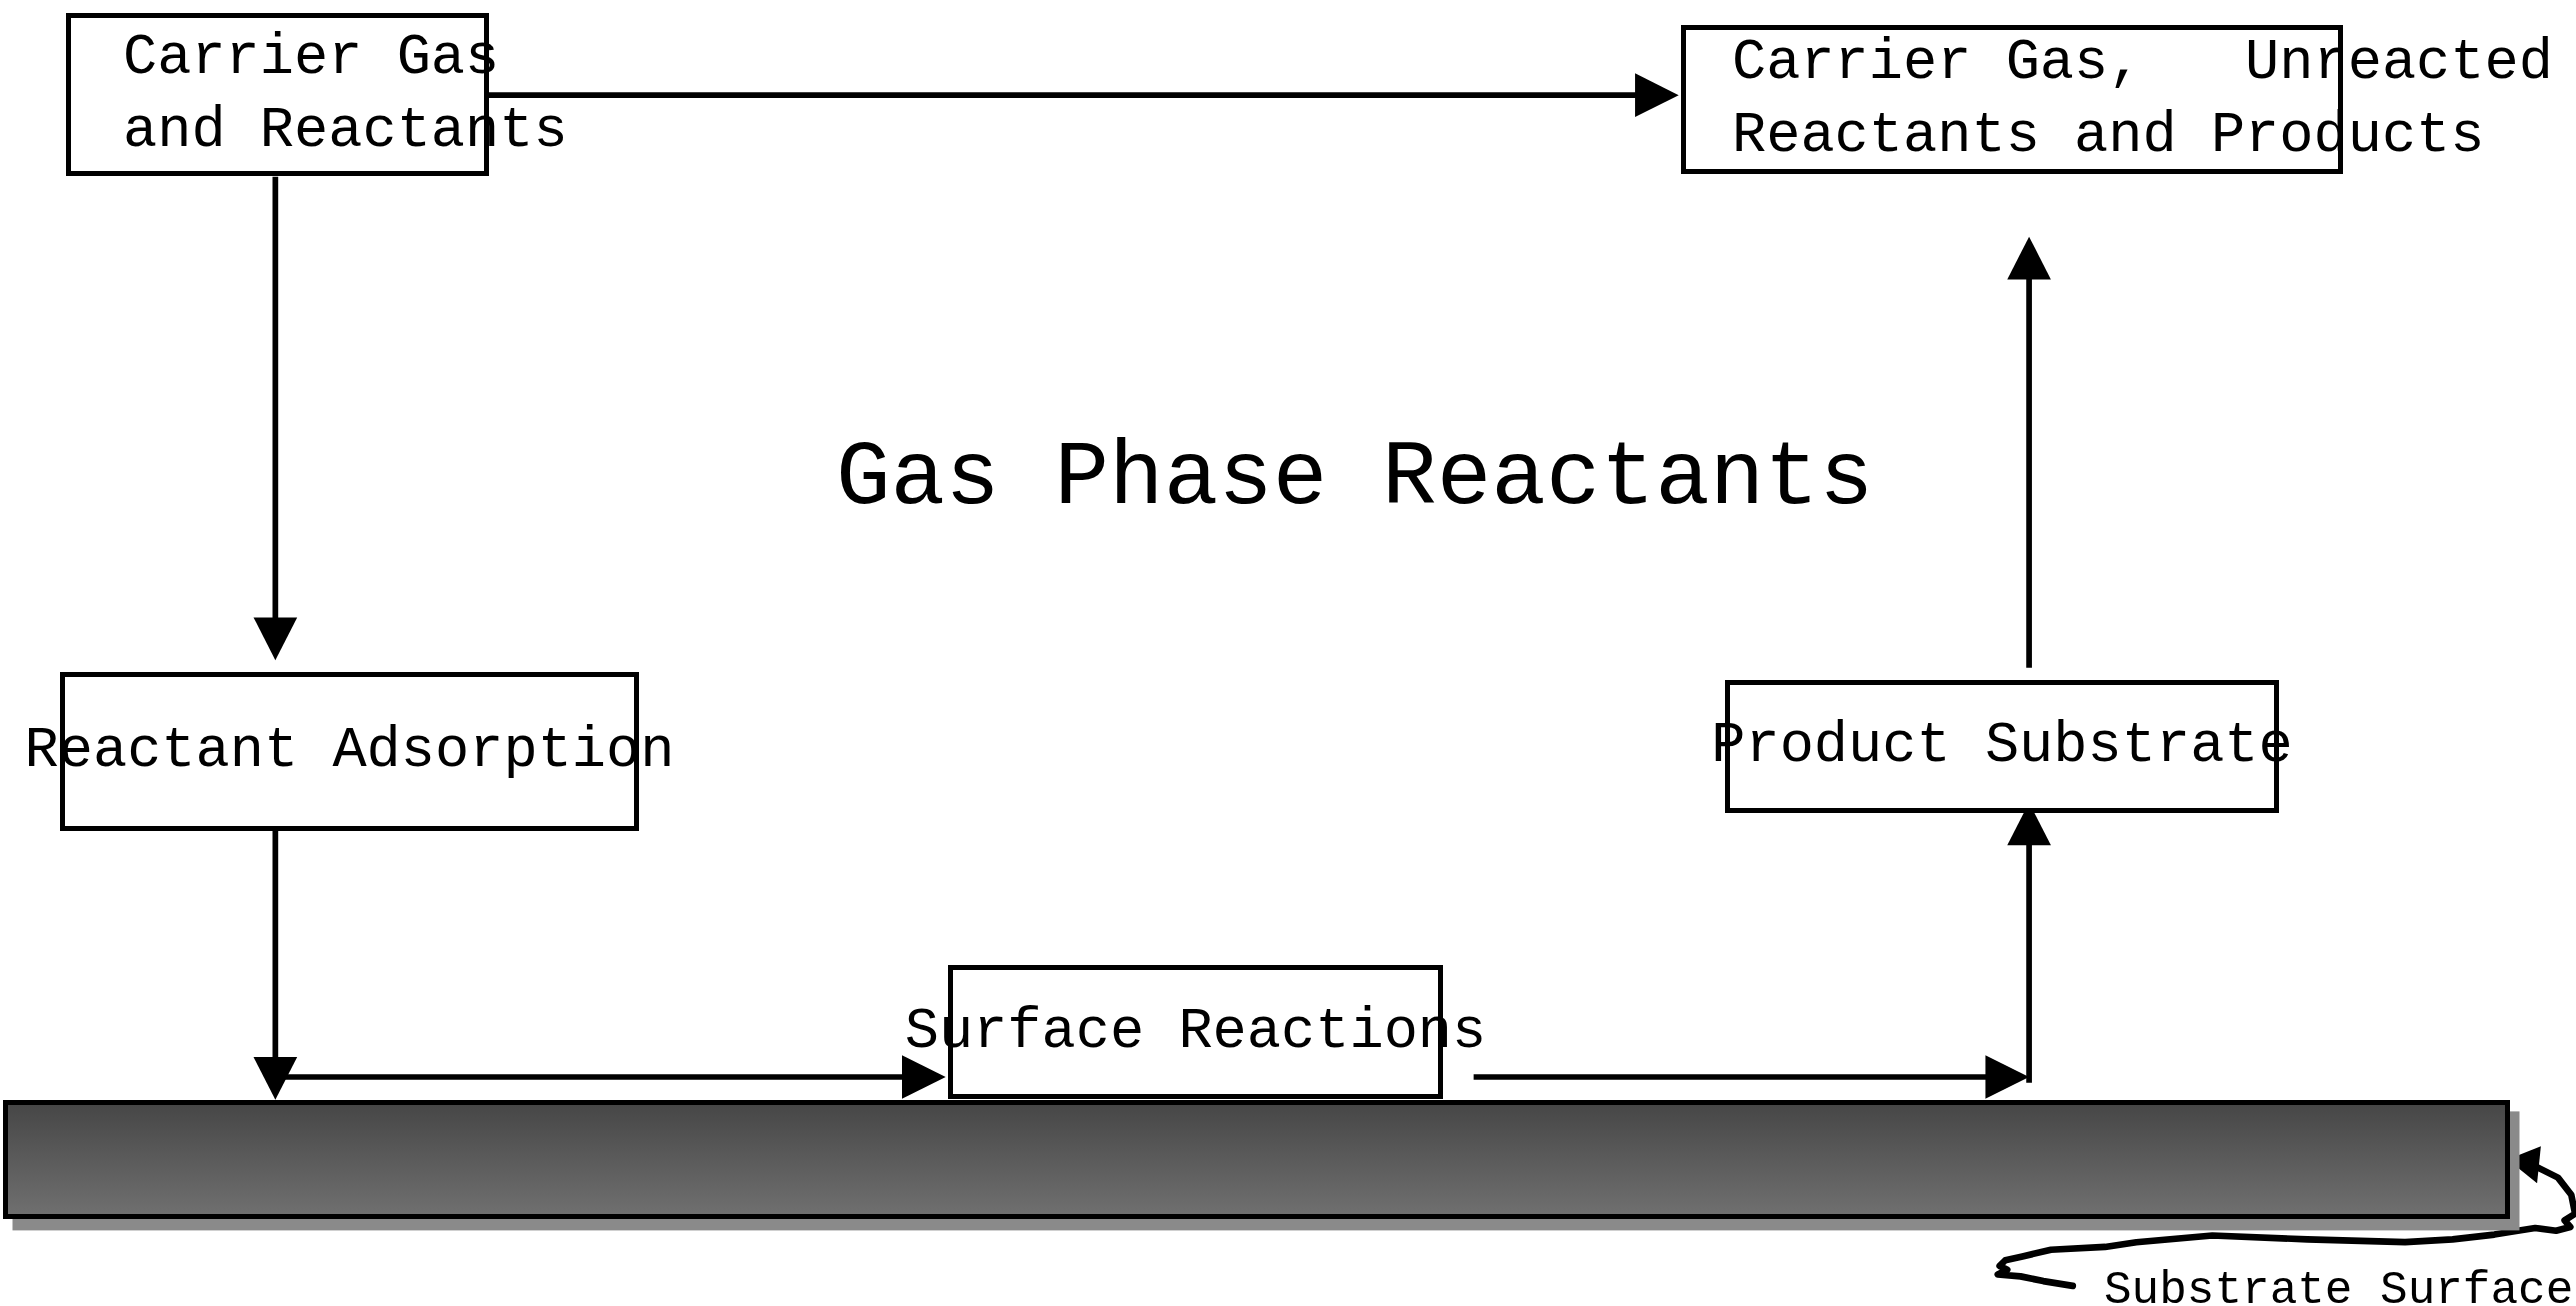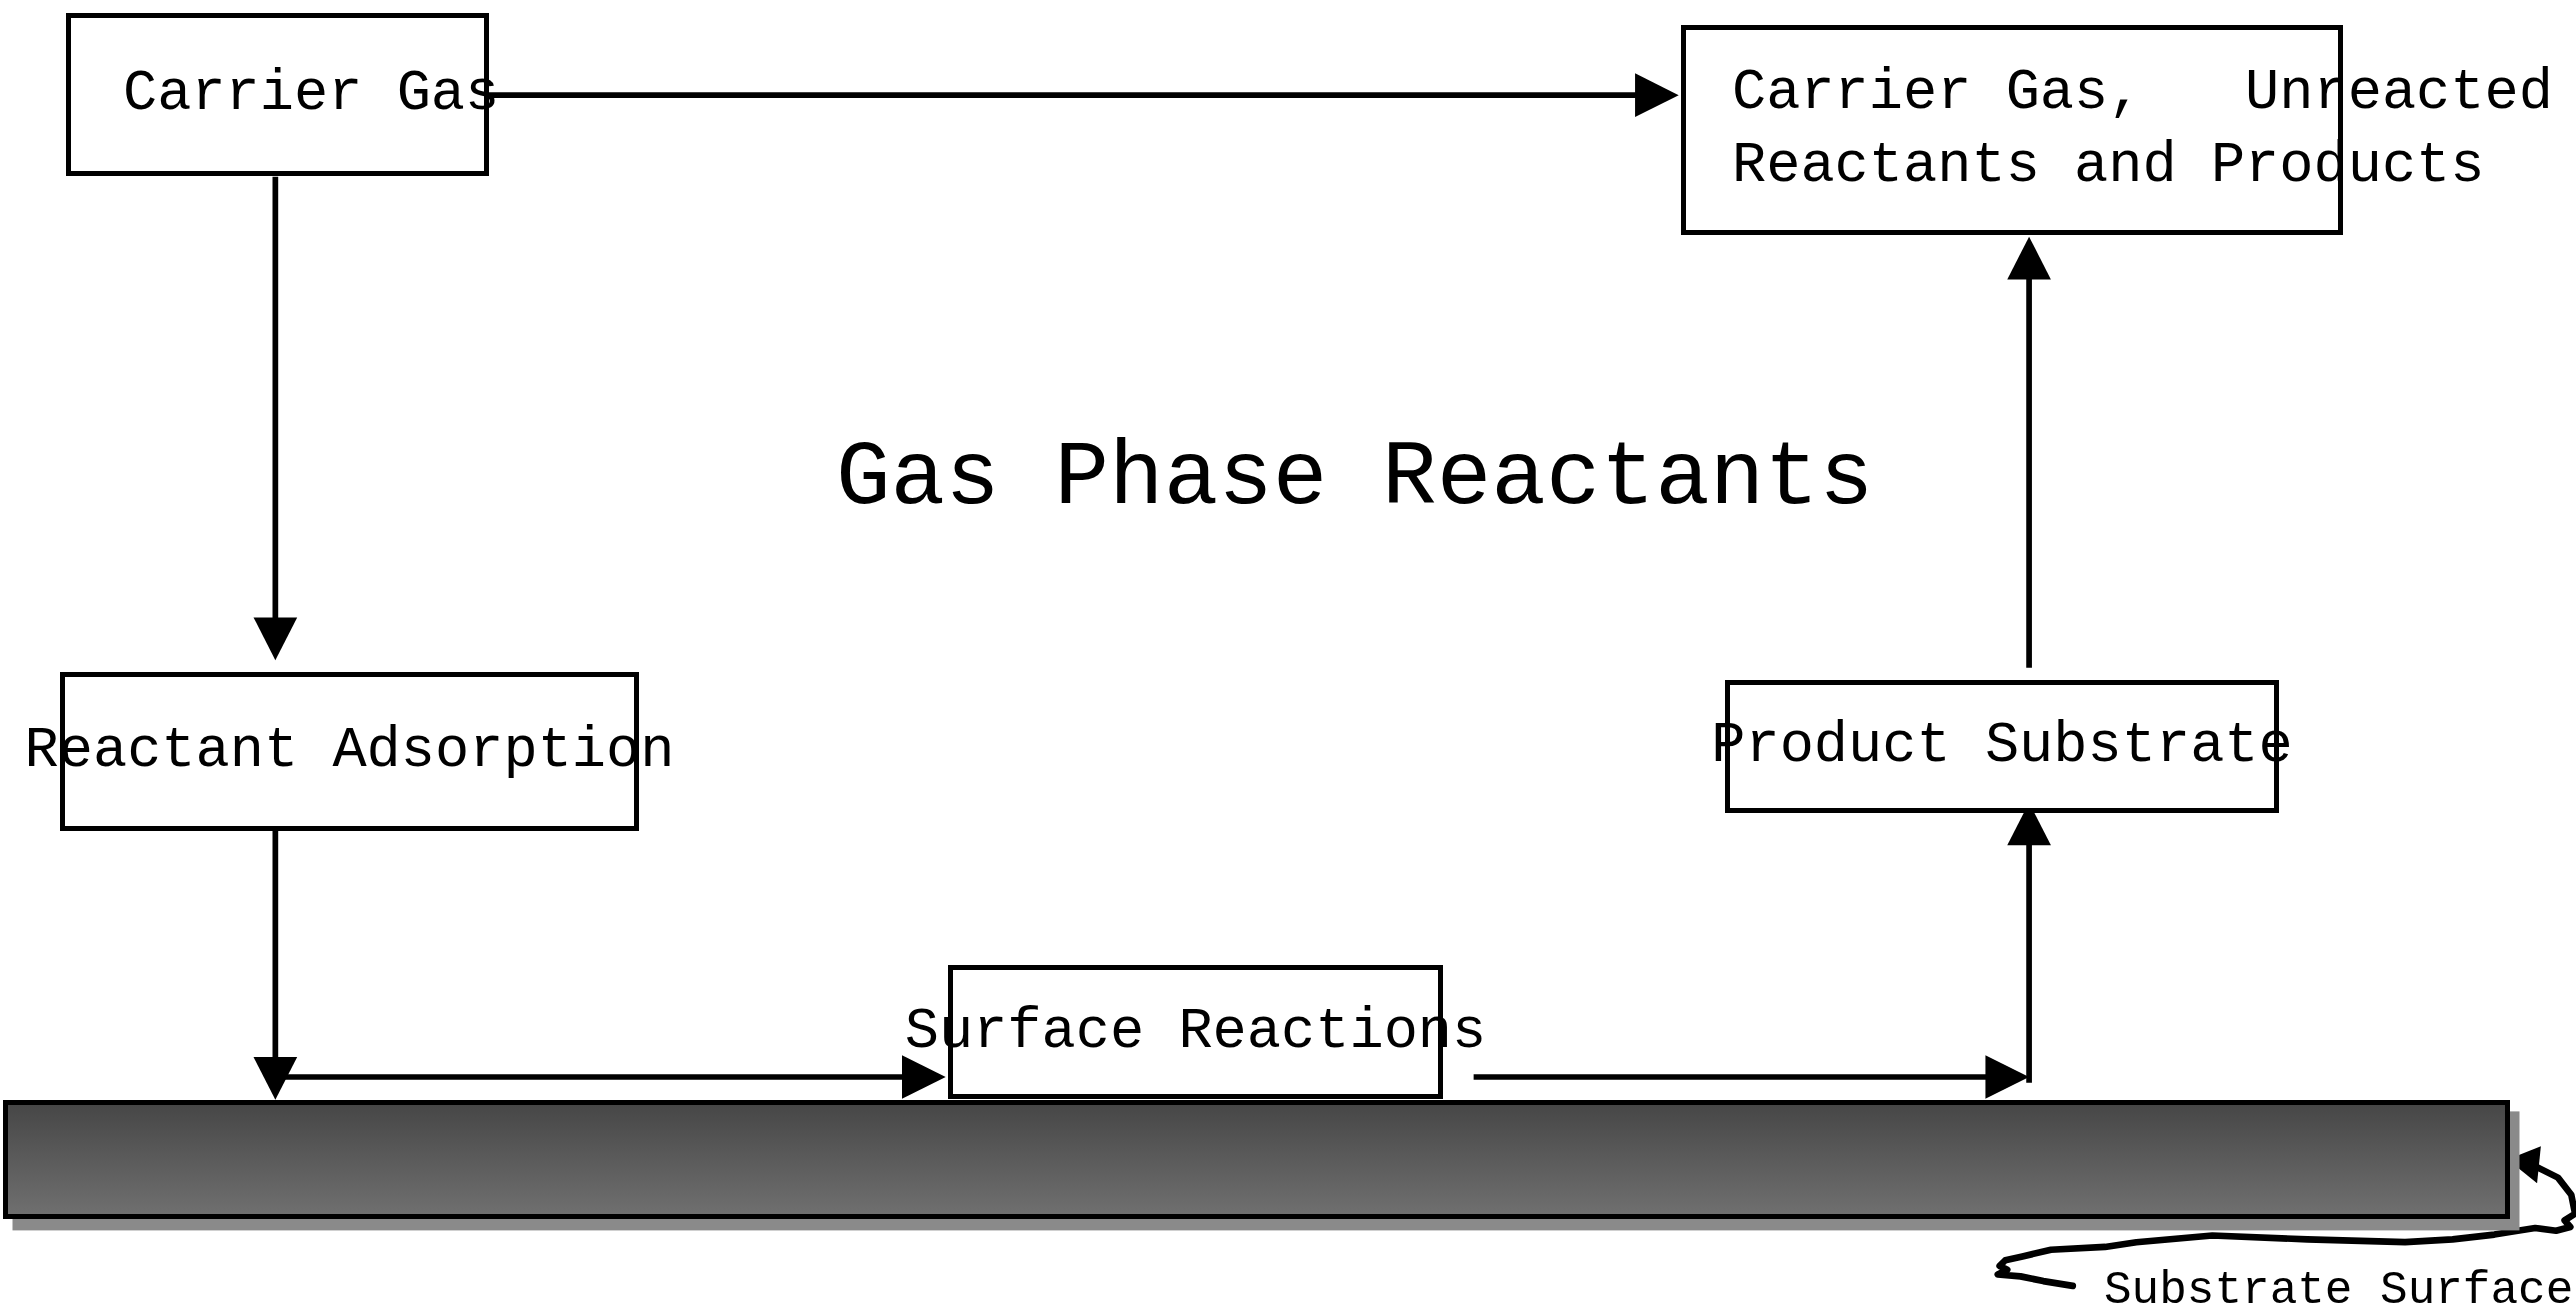--- a/index.html
+++ b/index.html
@@ -29,21 +29,21 @@
     border:5.7px solid var(--line);
     box-sizing:border-box;
     display:flex;flex-direction:column;justify-content:center;
     font-size:57px;line-height:1.28;
     white-space:pre;
   }
   .box.align-left{align-items:flex-start;}
   .box.align-center{align-items:center;text-align:center;margin-top:12px;}
 
   .box-carrier-in   {left:66px;  top:13.3px;  width:423px; height:163px; padding-left:52px;}
-  .box-carrier-out  {left:1681px;top:25px;  width:662px; height:210px; padding-left:46px;}
+  .box-carrier-out  {left:1681px;top:25px;  width:662px; height:149px; padding-left:46px;}
   .box-reactant-ads {left:60px;  top:660px; width:579px; height:159px;}
   .box-product-des  {left:1725px;top:668px; width:554px; height:133px;}
   .box-surface-rxn  {left:948px; top:953px;width:495px; height:134px;}
 
   .title{
     position:absolute;left:836px;top:429px;
     font-size:91px;line-height:1.1;white-space:pre;
   }
   .substrate-bar{
     position:absolute;left:2.8px;top:1100px;width:2507px;height:119px;
@@ -104,20 +104,21 @@
                 2645,1297 2627,1300 2583,1305 2533,1308 2430,1305 2330,1301 2250,1308 2217,1313
                 2160,1316 2130,1323 2112,1327 2106,1333 2114,1337 2104,1342 2128,1344 2152,1349 2183,1354"></polyline>
       <polygon class="fill" points="2641,1221 2676,1207 2672,1246"></polygon>
     </g>
   </svg>
 
   <div class="substrate-bar"></div>
 
   <div class="box align-left box-carrier-in">
     <div>Carrier Gas</div>
+    <div>and Reactants</div>
   </div>
 
   <div class="box align-left box-carrier-out">
     <div>Carrier Gas,   Unreacted</div>
     <div>Reactants and Products</div>
   </div>
 
   <div class="box align-center box-reactant-ads">
     <div>Reactant Adsorption</div>
   </div>

